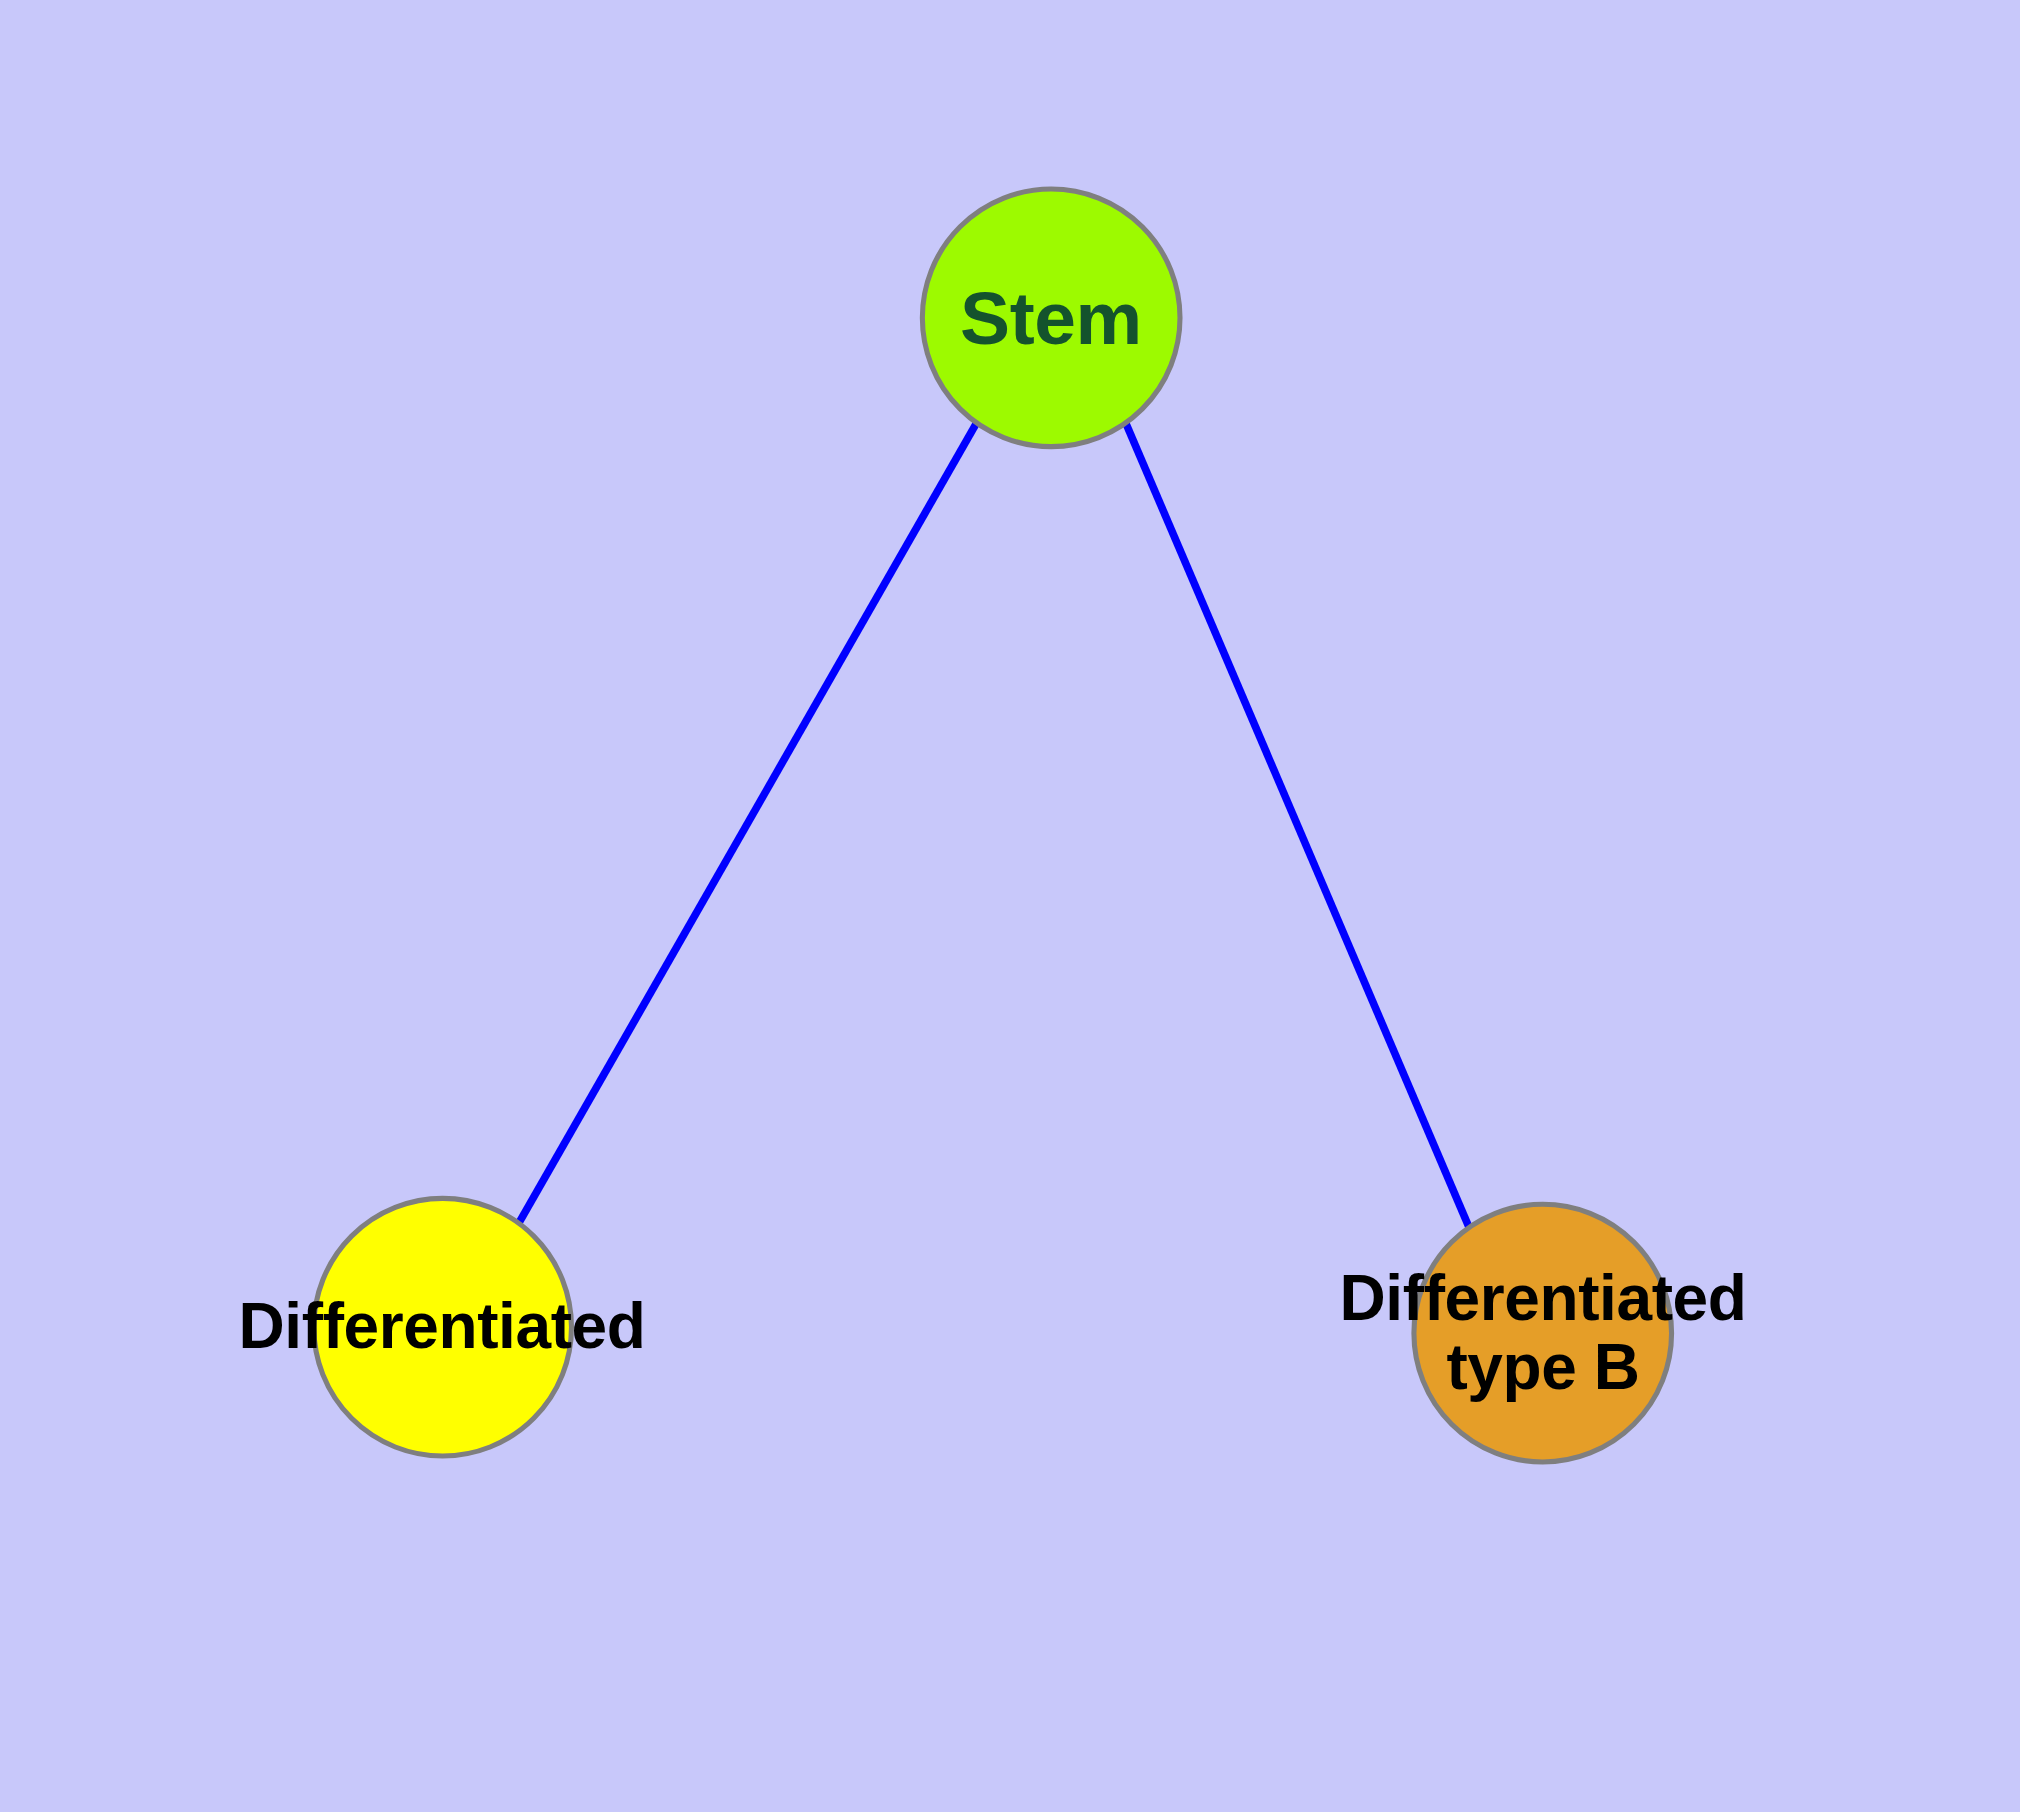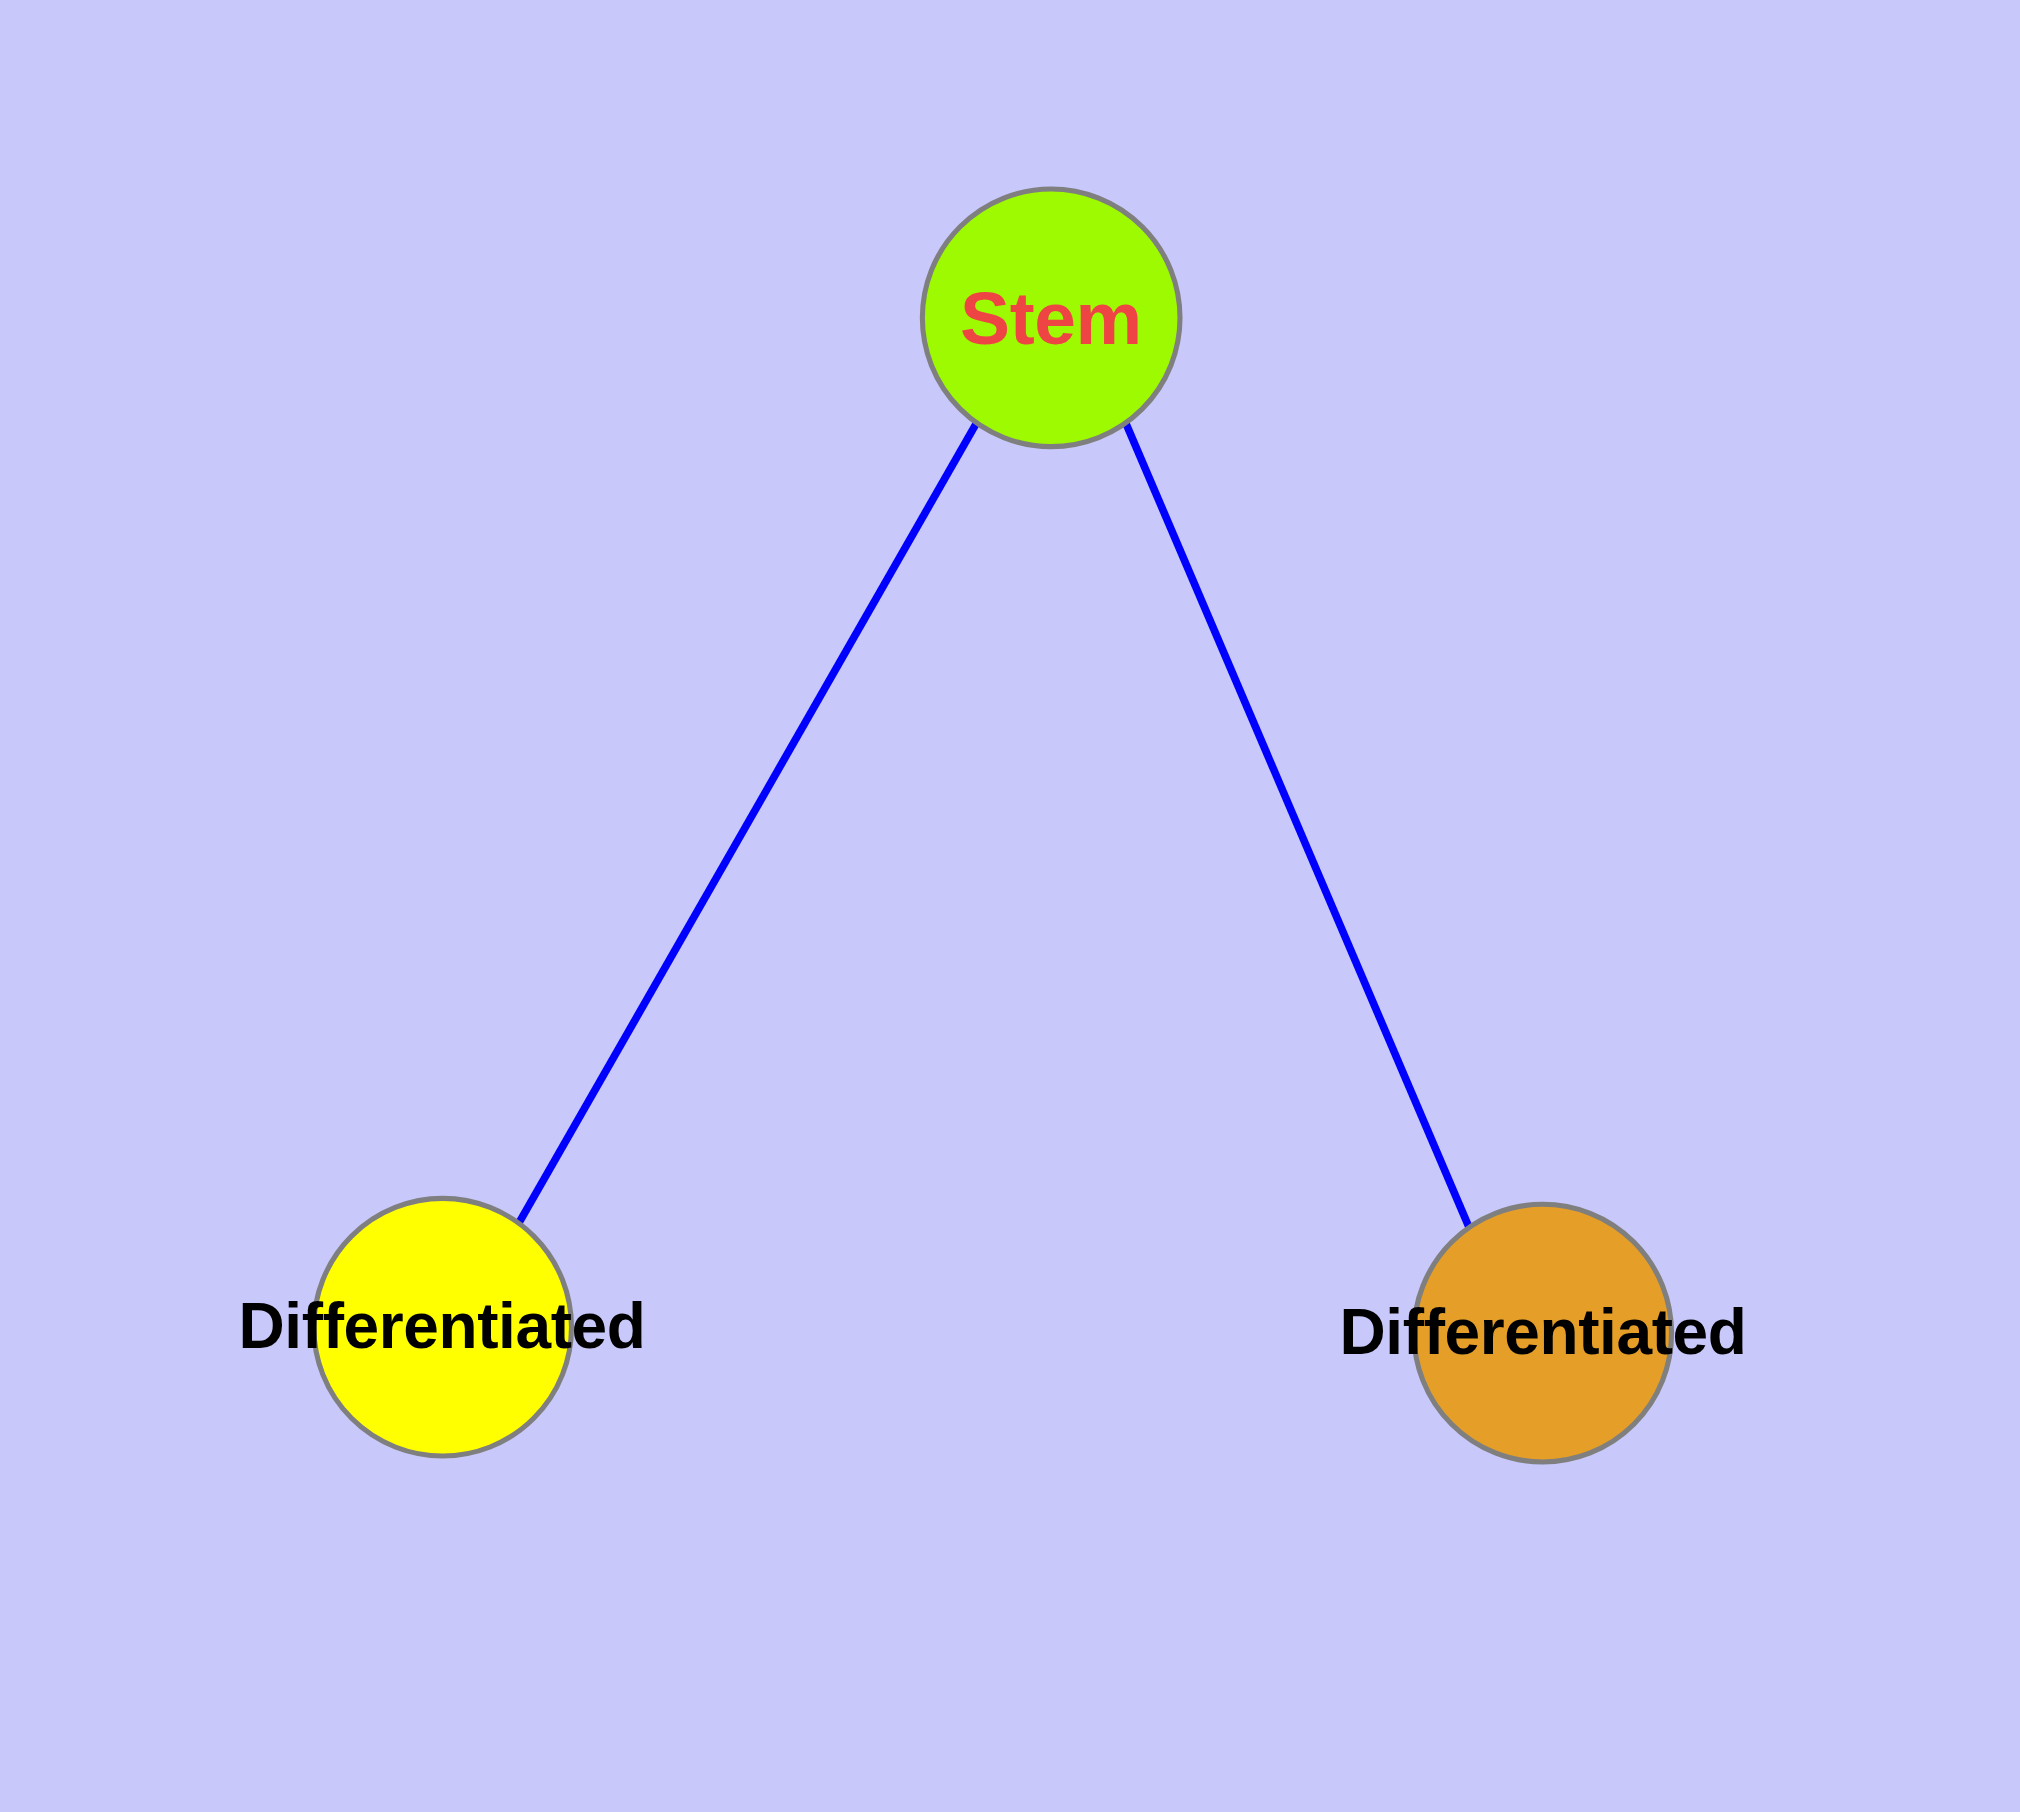--- a/index.html
+++ b/index.html
@@ -56,19 +56,19 @@
         <line x1="1328" y1="499" x2="1733" y2="1448" stroke="#0000ff" stroke-width="9" stroke-linecap="butt"></line>
       </g>
     <g id="node-layer">
         <circle cx="1240" cy="375" r="152" fill="#9dfa00" stroke="#7f7f7f" stroke-width="6"></circle>
         <circle cx="522" cy="1566" r="152" fill="#ffff00" stroke="#7f7f7f" stroke-width="6"></circle>
         <circle cx="1820" cy="1573" r="152" fill="#e59e28" stroke="#7f7f7f" stroke-width="6"></circle>
       </g>
   </svg>
 
   <div id="label-layer">
-      <div class="node-label big" style="color: #ef4444; left: 1051px; top: 318px;"><div>Stem</div></div>
+      <div class="node-label big" style="color: #14532d; left: 1051px; top: 318px;"><div>Stem</div></div>
       <div class="node-label two-line" style="color: rgb(0, 0, 0); left: 442px; top: 1327px;"><div>Differentiated</div></div>
-      <div class="node-label two-line" style="color: rgb(0, 0, 0); left: 1543px; top: 1333px;"><div>Differentiated</div></div>
+      <div class="node-label two-line" style="color: rgb(0, 0, 0); left: 1543px; top: 1333px;"><div>Differentiated</div><div>type B</div></div>
     </div>
 
 </div>
 
 
 </body></html>

